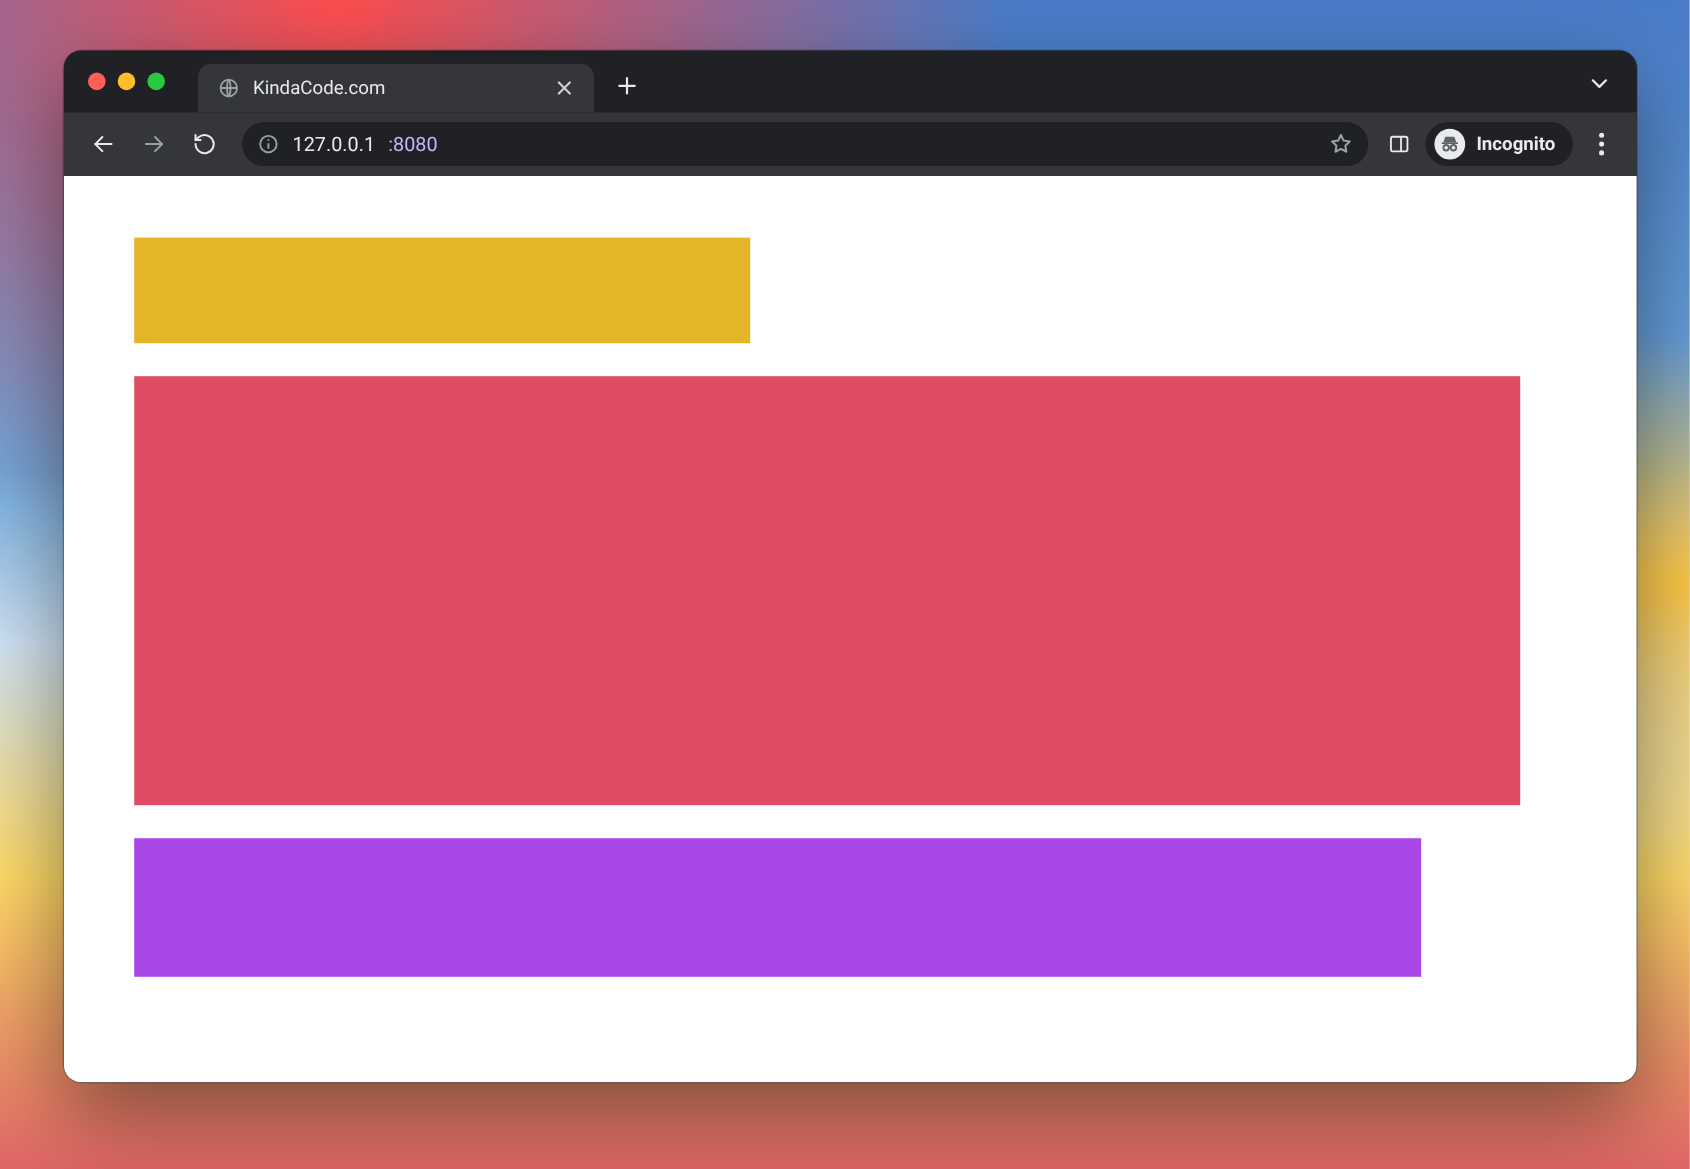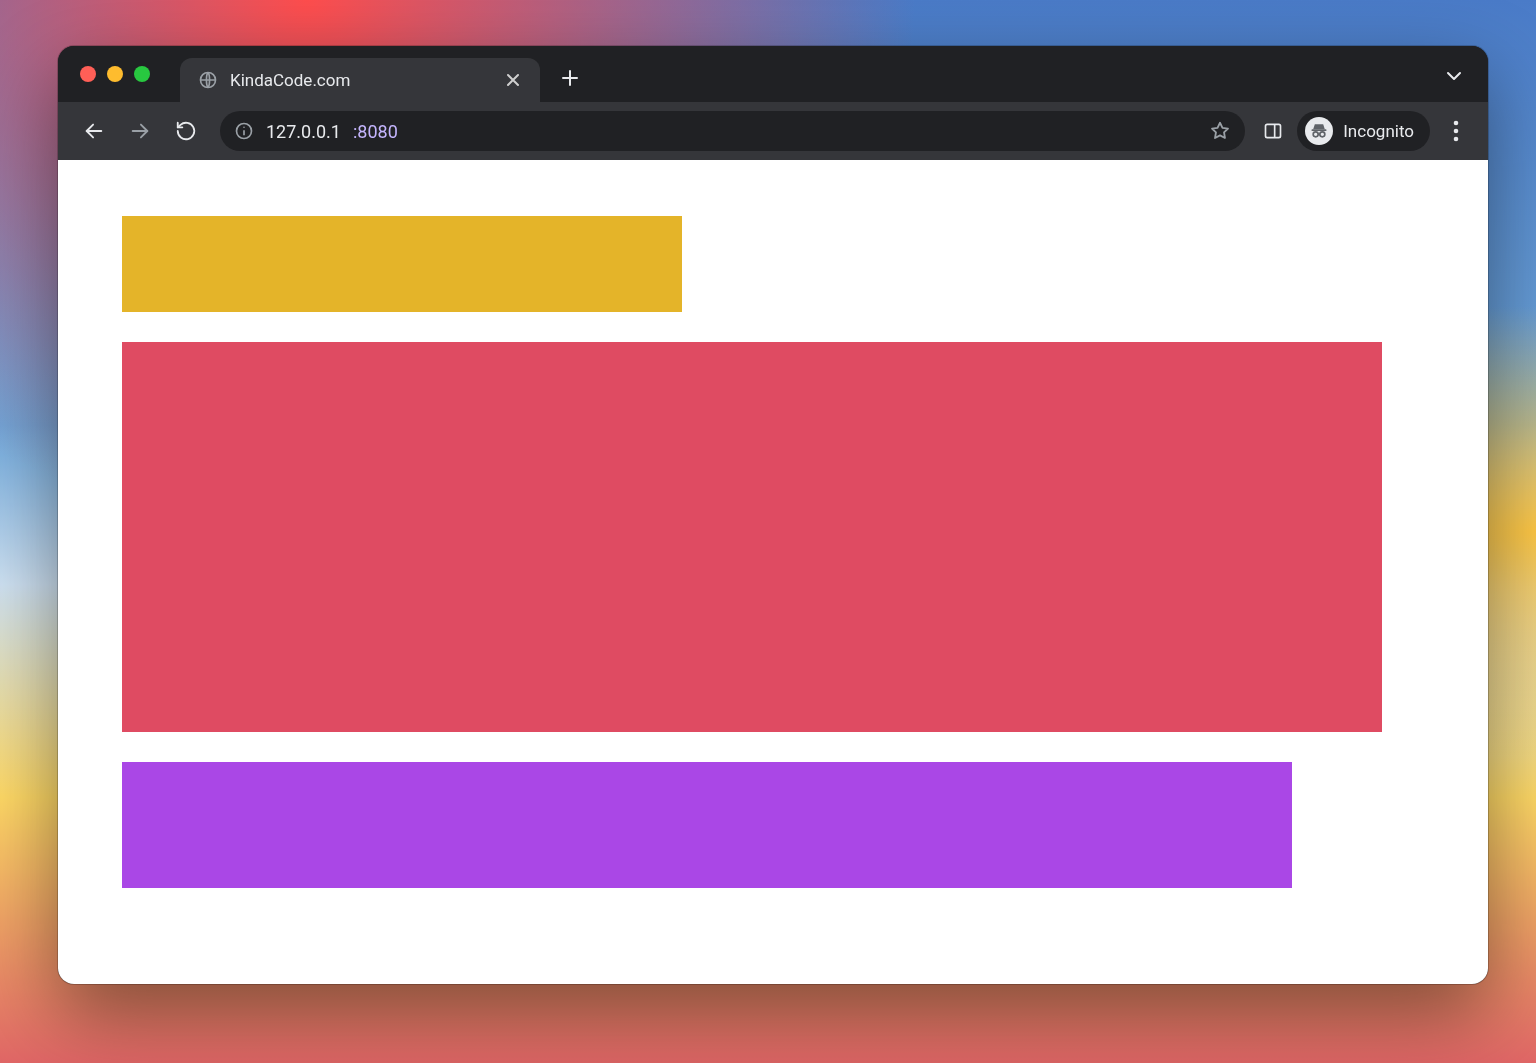--- a/index.html
+++ b/index.html
@@ -118,21 +118,21 @@
       font-size: 18px;
       gap: 12px;
       margin: 0 8px;
     }
     .omnibox .info-icon { color:#9aa0a6; display:flex; }
     .omnibox .url-host { color:#e8eaed; }
     .omnibox .url-port { color:#c4b5fd; }
     .omnibox .spacer { flex:1; }
     .omnibox .star { color:#9aa0a6; display:flex; cursor:pointer; }
 
-    .right-icons { display:flex; align-items:center; gap: 10px; }
+    .right-icons { display:flex; align-items:center; gap: 10px; font-weight: bold; }
     .square-icon {
       width: 28px; height: 28px; display:flex; align-items:center; justify-content:center; color:#e8eaed; cursor:pointer;
     }
     .incognito-chip {
       display:flex; align-items:center; gap:10px;
       background:#202124; border-radius: 20px; padding: 6px 16px 6px 8px;
       color:#e8eaed; font-size: 17px; cursor:pointer;
     }
     .incognito-chip .badge {
       width: 28px; height: 28px; border-radius: 50%; background:#e8eaed;

